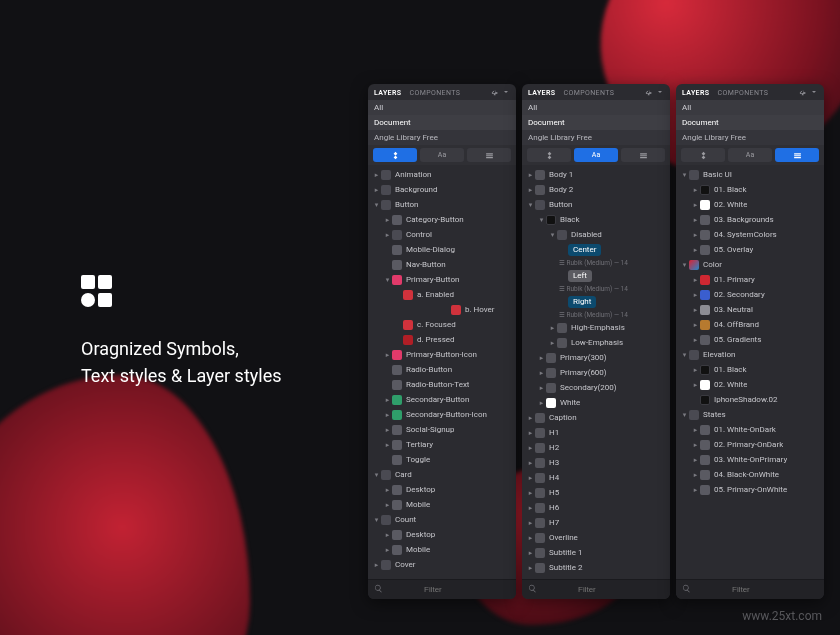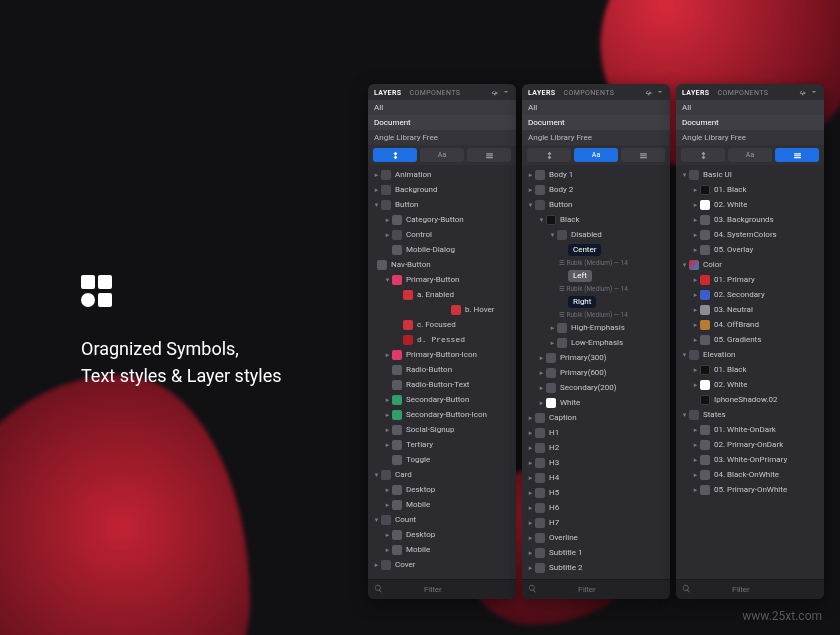--- a/index.html
+++ b/index.html
@@ -160,21 +160,21 @@
     display: flex;
     align-items: center;
     justify-content: center;
   }
   .row .lbl { overflow: hidden; text-overflow: ellipsis; }
   .row.meta { color: #6f6f75; font-size: 6.5px; height: 11px; }
   .pill {
     display: inline-flex;
     align-items: center;
     justify-content: center;
-    background: #0f172a;
+    background: #0c4a6e;
     color: #fff;
     border-radius: 3px;
     padding: 1px 5px;
     font-size: 8px;
     height: 12px;
   }
   .pill.sel { background: #5c5c62; }
 
   
   .i-pink { background: #e13a6a; }
@@ -286,21 +286,21 @@
         <div class="row" style="padding-left: 15px;">
           <span class="arr">▸</span>
           <span class="ico i-folder"></span>
           <span class="lbl">Control</span>
         </div>
         <div class="row" style="padding-left: 15px;">
           <span class="arr"></span>
           <span class="ico i-grey"></span>
           <span class="lbl">Mobile-Dialog</span>
         </div>
-        <div class="row" style="">
+        <div class="row" style="padding-left: 15px;">
           <span class="arr"></span>
           <span class="ico i-grey"></span>
           <span class="lbl">Nav-Button</span>
         </div>
         <div class="row" style="padding-left: 15px;">
           <span class="arr">▾</span>
           <span class="ico i-pink"></span>
           <span class="lbl">Primary-Button</span>
         </div>
         <div class="row" style="padding-left: 26px;">
@@ -311,21 +311,21 @@
         <div class="row" style="padding-left: 26px; margin-left: 48px;">
           <span class="arr"></span>
           <span class="ico i-red"></span>
           <span class="lbl">b. Hover</span>
         </div>
         <div class="row" style="padding-left: 26px;">
           <span class="arr"></span>
           <span class="ico i-red"></span>
           <span class="lbl">c. Focused</span>
         </div>
-        <div class="row" style="padding-left: 26px; font-family: Liberation Mono, monospace;">
+        <div class="row" style="padding-left: 26px;">
           <span class="arr"></span>
           <span class="ico i-redx"></span>
           <span class="lbl">d. Pressed</span>
         </div>
         <div class="row" style="padding-left: 15px;">
           <span class="arr">▸</span>
           <span class="ico i-pink"></span>
           <span class="lbl">Primary-Button-Icon</span>
         </div>
         <div class="row" style="padding-left: 15px;">

